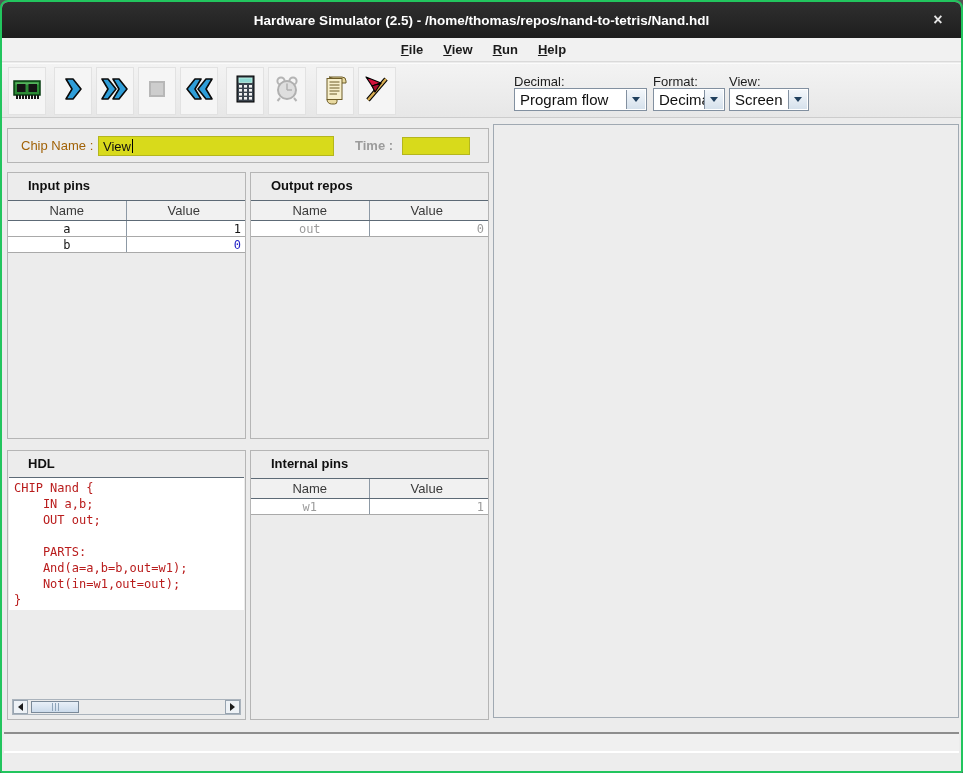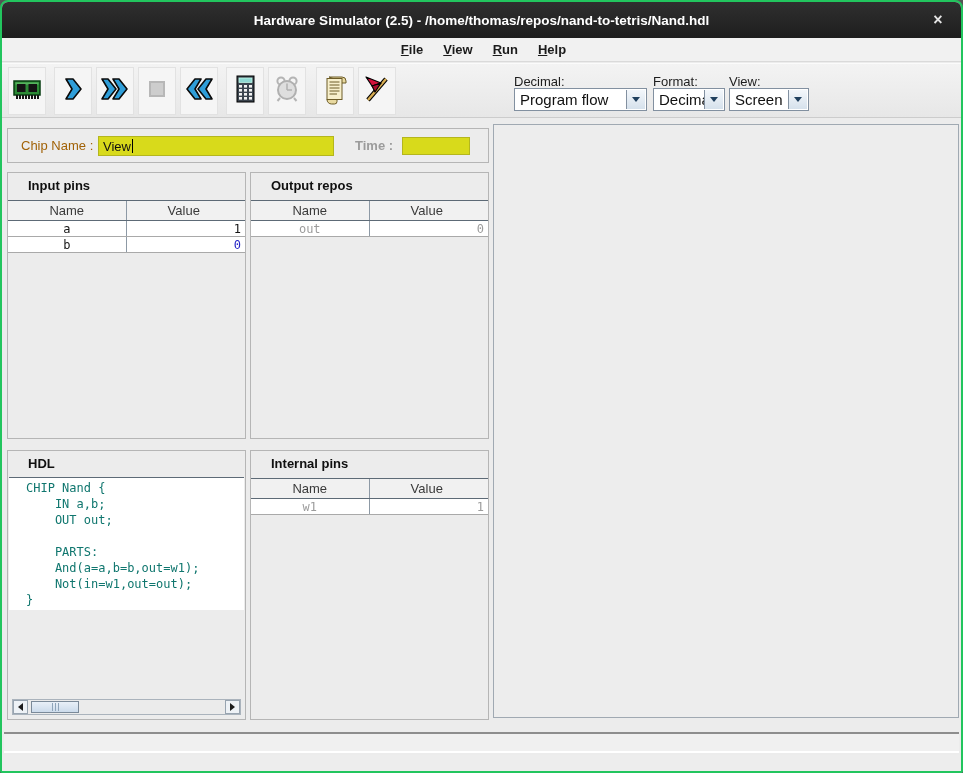--- a/index.html
+++ b/index.html
@@ -114,21 +114,21 @@
   .c-normal { color:#151515; }
   .c-changed { color:#2626c8; }
   .c-readonly { color:#9c9c9c; }
   
   .hdl-code-area {
     position:absolute; left:1px; right:1px; top:26px; height:133px;
     background:#ffffff; border-top:1px solid #5d6a76;
   }
   .hdl-code {
     font-family:"DejaVu Sans Mono", monospace; font-size:12px; line-height:16px;
-    color:#0f766e; white-space:pre; padding:2px 0 0 17px;
+    color:#b91c1c; white-space:pre; padding:2px 0 0 5px;
   }
   
   .hscroll {
     position:absolute; left:4px; right:4px; bottom:4px; height:16px;
     background:#ebebeb; border:1px solid #aab3bc; display:flex;
   }
   .sb-btn {
     width:15px; height:100%; background:#eef2f6; border:1px solid #98a4b0;
     display:flex; align-items:center; justify-content:center; flex:none;
   }

